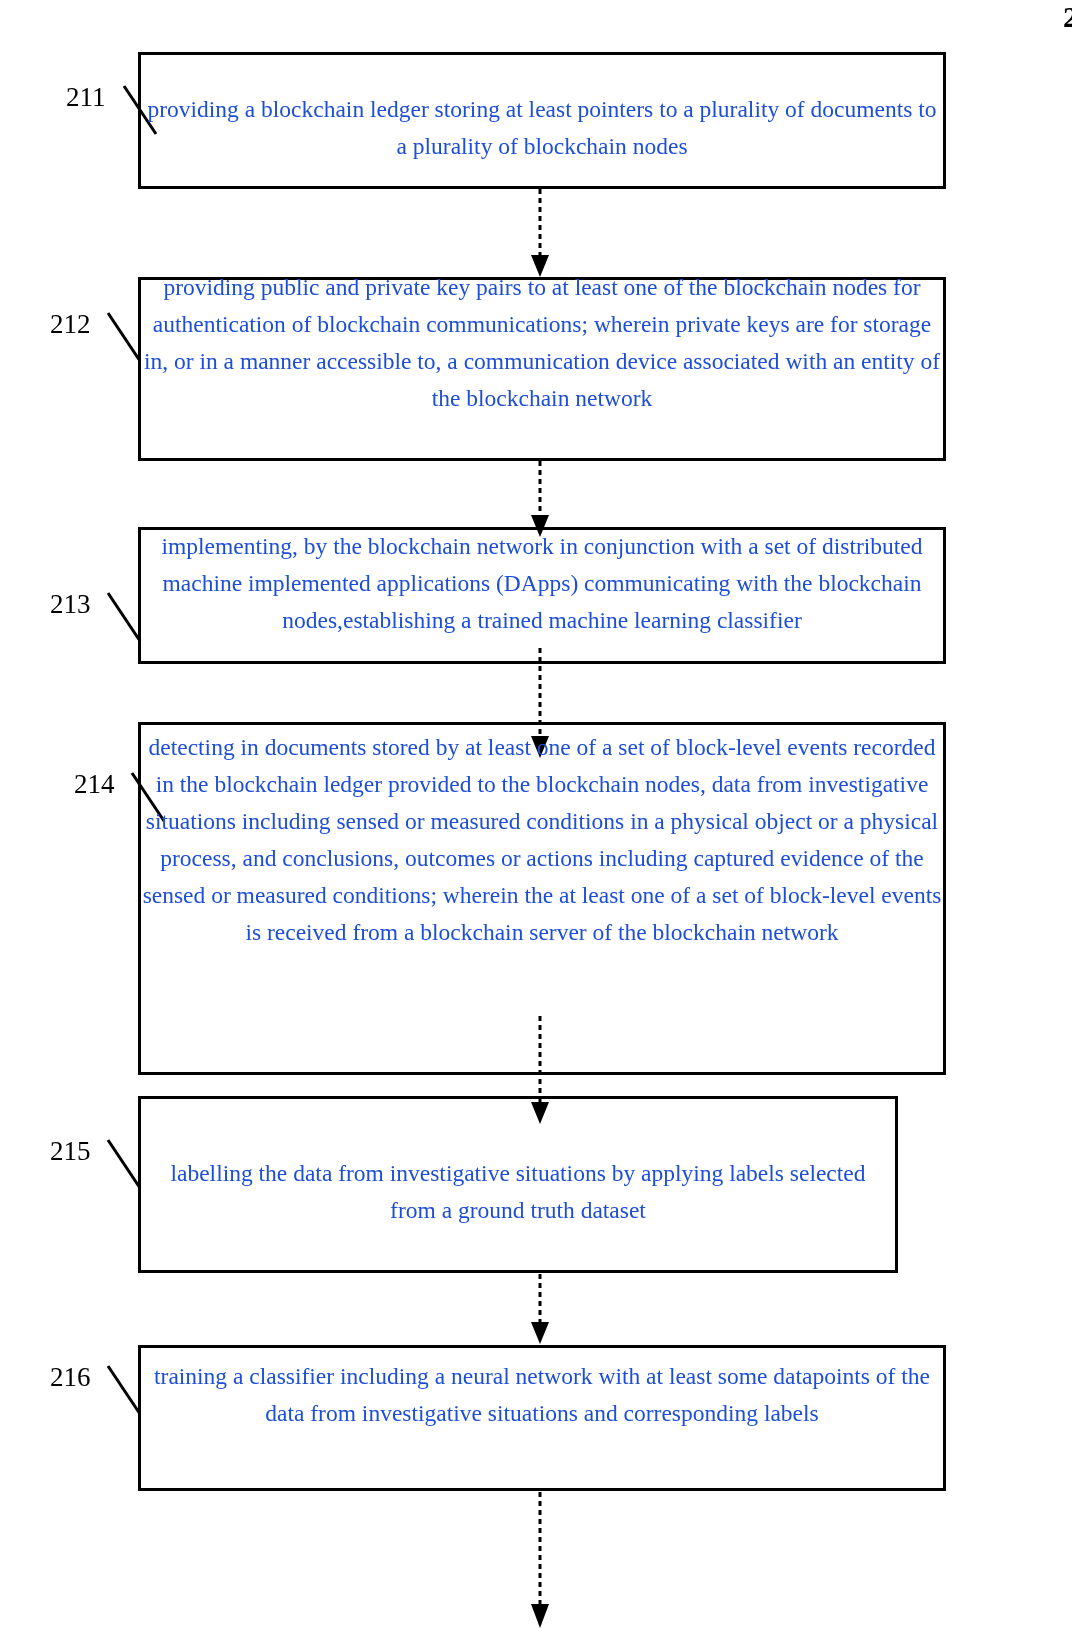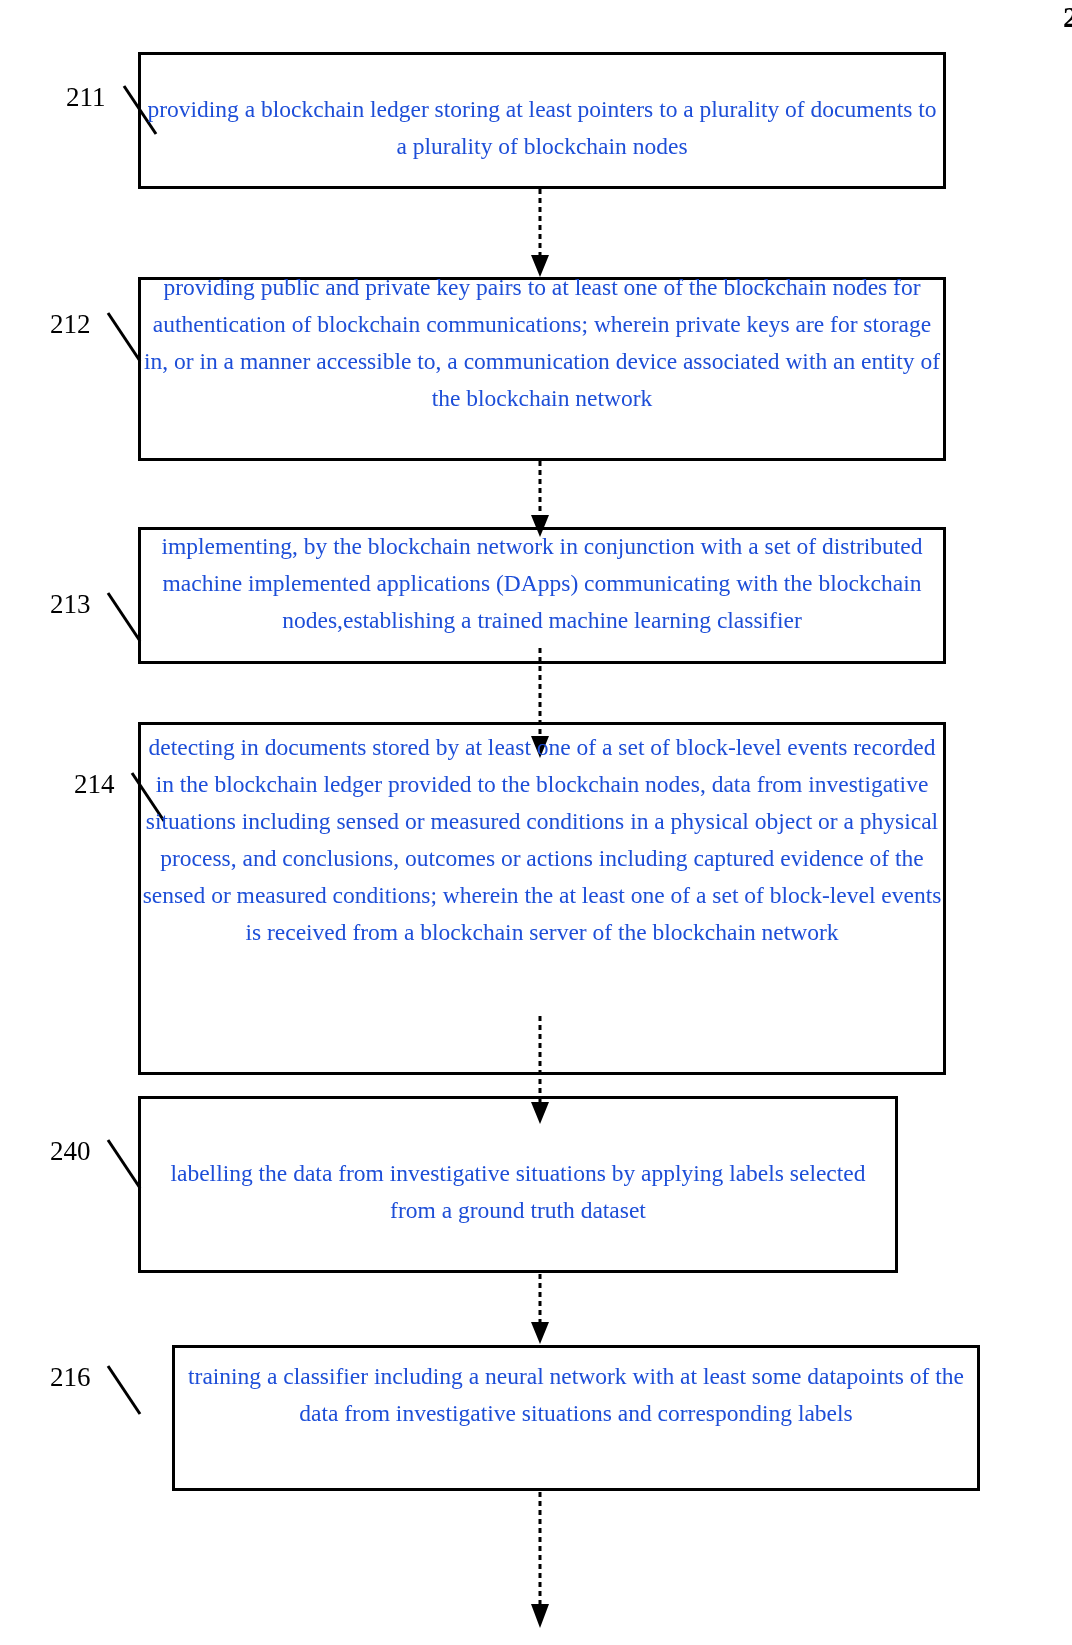--- a/index.html
+++ b/index.html
@@ -138,21 +138,21 @@
   <div class="flow-box" style="left:138px; top:722px; width:808px; height:353px;text-decoration:underline;">
     <div class="box-text" style="top:4px; left:0px; right:0px;">detecting in documents stored by at least one of a set of block-level events recorded in the blockchain ledger provided to the blockchain nodes, data from investigative situations including sensed or measured conditions in a physical object or a physical process, and conclusions, outcomes or actions including captured evidence of the sensed or measured conditions; wherein the at least one of a set of block-level events is received from a blockchain server of the blockchain network</div>
   </div>
 
   <svg class="connector" style="top:1016px;" width="26" height="110" viewBox="0 0 26 110">
     <line x1="13" y1="0" x2="13" y2="92" stroke="#000" stroke-width="3" stroke-dasharray="5,4"></line>
     <polygon points="13,108 4,86 22,86" fill="#000"></polygon>
   </svg>
 
   <div class="ref-group" style="left:50px; top:1132px; width:110px; height:70px;">
-    <span class="ref-num" style="left:0px; top:6px;">240</span>
+    <span class="ref-num" style="left:0px; top:6px;">215</span>
     <svg class="leader" width="110" height="70" viewBox="0 0 110 70" style="left:0; top:0;">
       <line x1="58" y1="8" x2="90" y2="56" stroke="#000" stroke-width="3"></line>
     </svg>
   </div>
 
   <div class="flow-box" style="left:138px; top:1096px; width:760px; height:177px;">
     <div class="box-text" style="top:56px;">labelling the data from investigative situations by applying labels selected from a ground truth dataset</div>
   </div>
 
   <svg class="connector" style="top:1274px;" width="26" height="72" viewBox="0 0 26 72">
@@ -160,21 +160,21 @@
     <polygon points="13,70 4,48 22,48" fill="#000"></polygon>
   </svg>
 
   <div class="ref-group" style="left:50px; top:1358px; width:110px; height:70px;">
     <span class="ref-num" style="left:0px; top:6px;">216</span>
     <svg class="leader" width="110" height="70" viewBox="0 0 110 70" style="left:0; top:0;">
       <line x1="58" y1="8" x2="90" y2="56" stroke="#000" stroke-width="3"></line>
     </svg>
   </div>
 
-  <div class="flow-box" style="left:138px; top:1345px; width:808px; height:146px;margin-left:34px;">
+  <div class="flow-box" style="left:138px; top:1345px; width:808px; height:146px;">
     <div class="box-text" style="top:10px;">training a classifier including a neural network with at least some datapoints of the data from investigative situations and corresponding labels</div>
   </div>
 
   <svg class="connector" style="top:1492px;" width="26" height="140" viewBox="0 0 26 140">
     <line x1="13" y1="0" x2="13" y2="118" stroke="#000" stroke-width="3" stroke-dasharray="5,4"></line>
     <polygon points="13,136 4,112 22,112" fill="#000"></polygon>
   </svg>
 
 </div>
 

